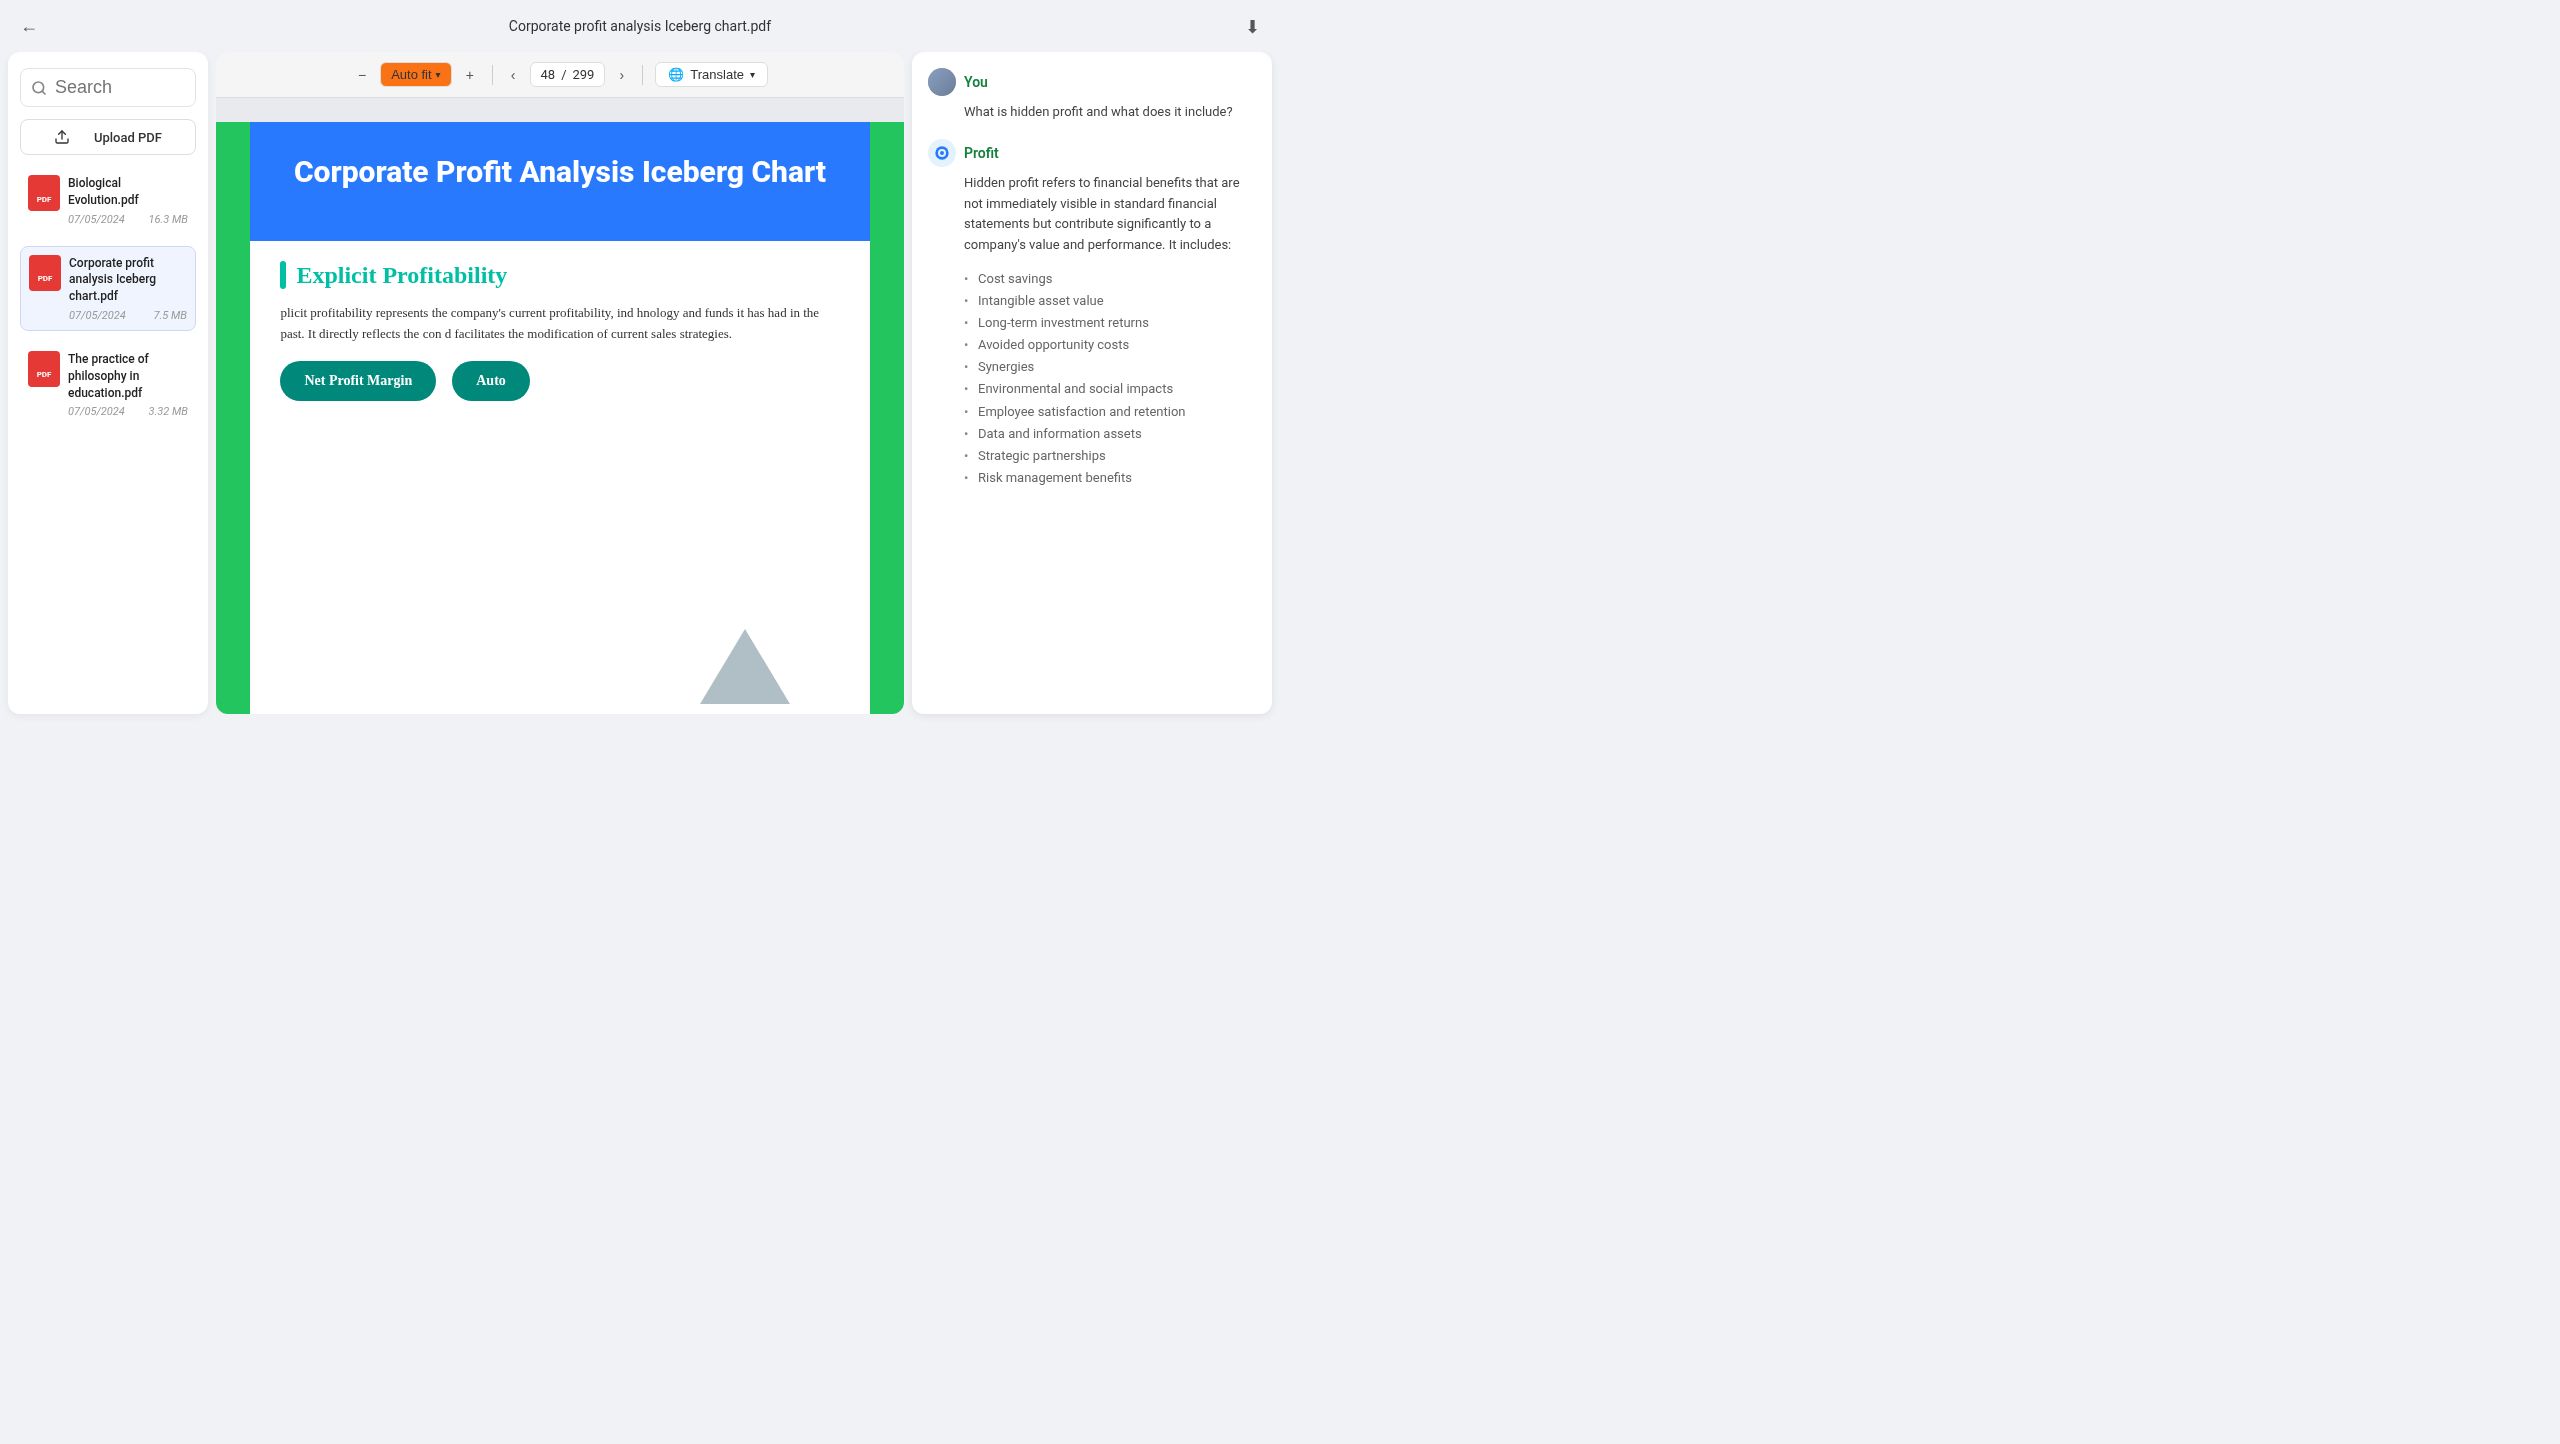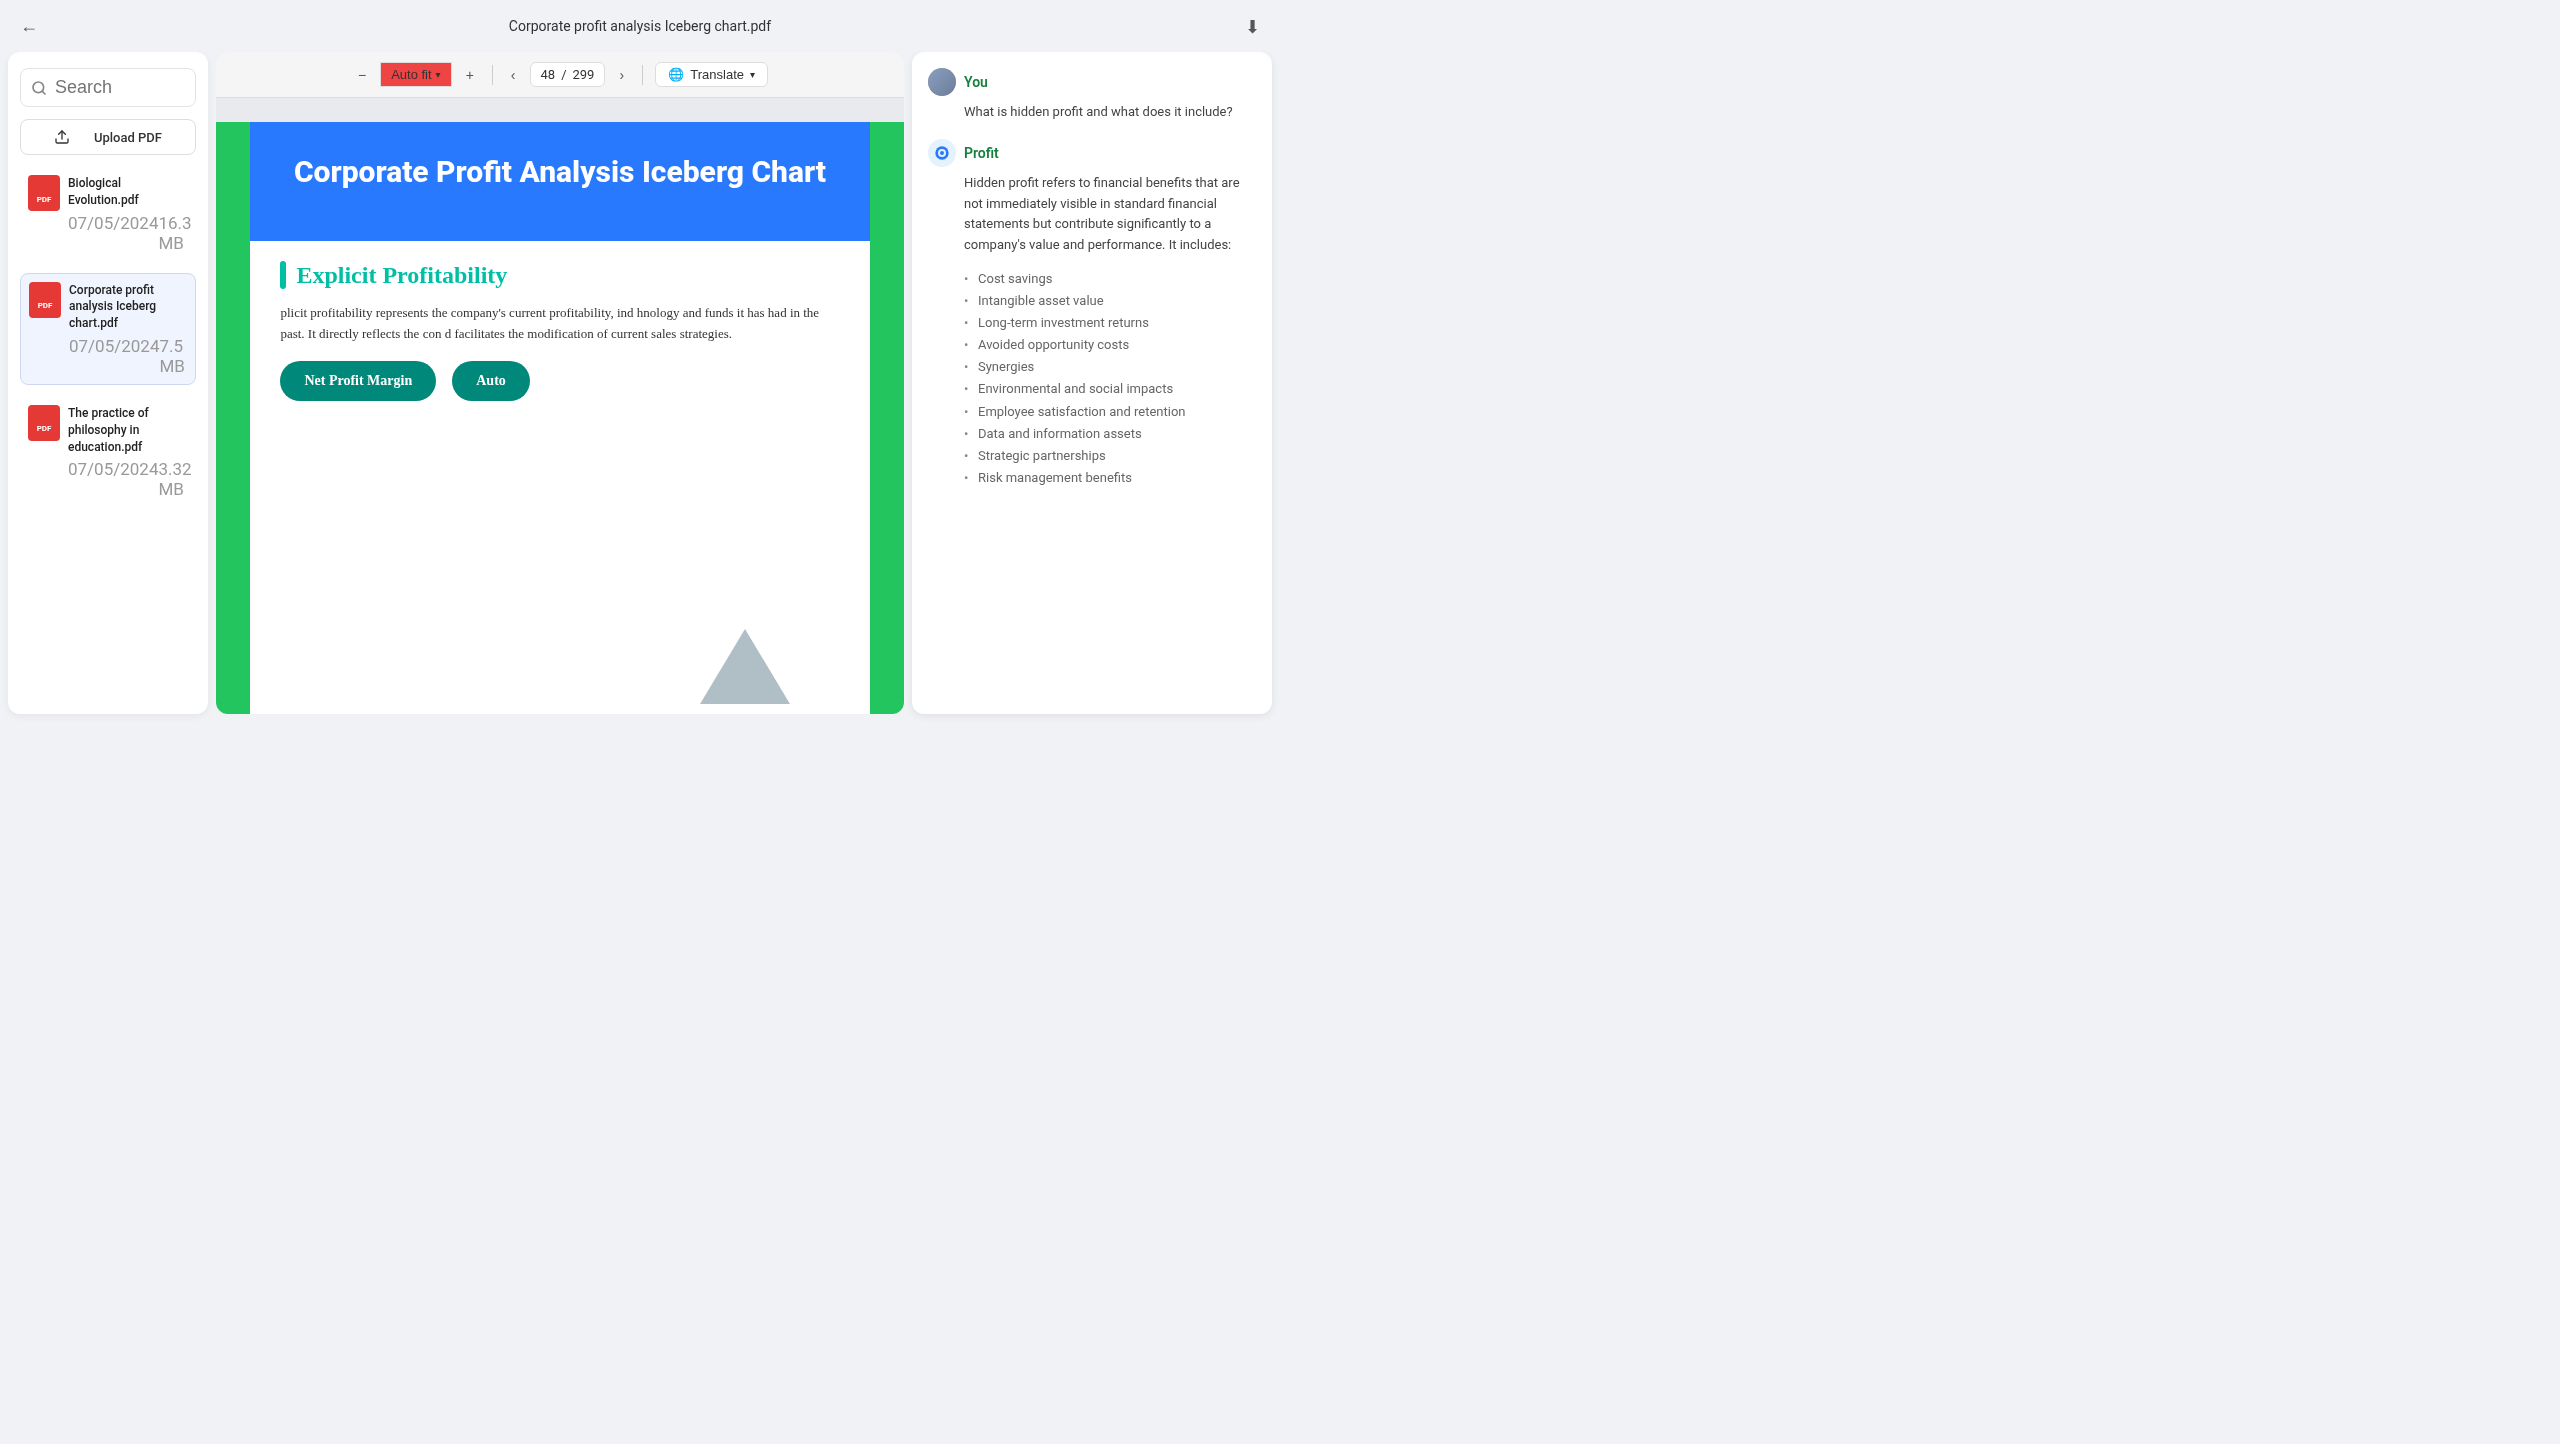--- a/index.html
+++ b/index.html
@@ -139,22 +139,23 @@
       font-weight: 500;
       color: #222;
       line-height: 1.4;
     }
     .pdf-meta {
       display: flex;
       justify-content: space-between;
       margin-top: 4px;
     }
     .pdf-date, .pdf-size {
-      font-size: 17px;
+      font-size: 11px;
       color: #999;
+      font-style: italic;
     }
 
     
     .pdf-viewer {
       flex: 1;
       background: #e8eaed;
       display: flex;
       flex-direction: column;
       margin: 0 4px 8px 0;
       border-radius: 12px;
@@ -184,23 +185,23 @@
     .toolbar-divider {
       width: 1px;
       height: 20px;
       background: #ccc;
       margin: 0 4px;
     }
     .auto-fit-btn {
       display: flex;
       align-items: center;
       gap: 4px;
-      background: #ef4444;
+      background: #f97316;
       border: 1px solid #ddd;
-      border-radius: 0;
+      border-radius: 6px;
       padding: 4px 10px;
       cursor: pointer;
       font-size: 13px;
       color: #333;
     }
     .page-input-area {
       display: flex;
       align-items: center;
       gap: 6px;
       background: #fff;

